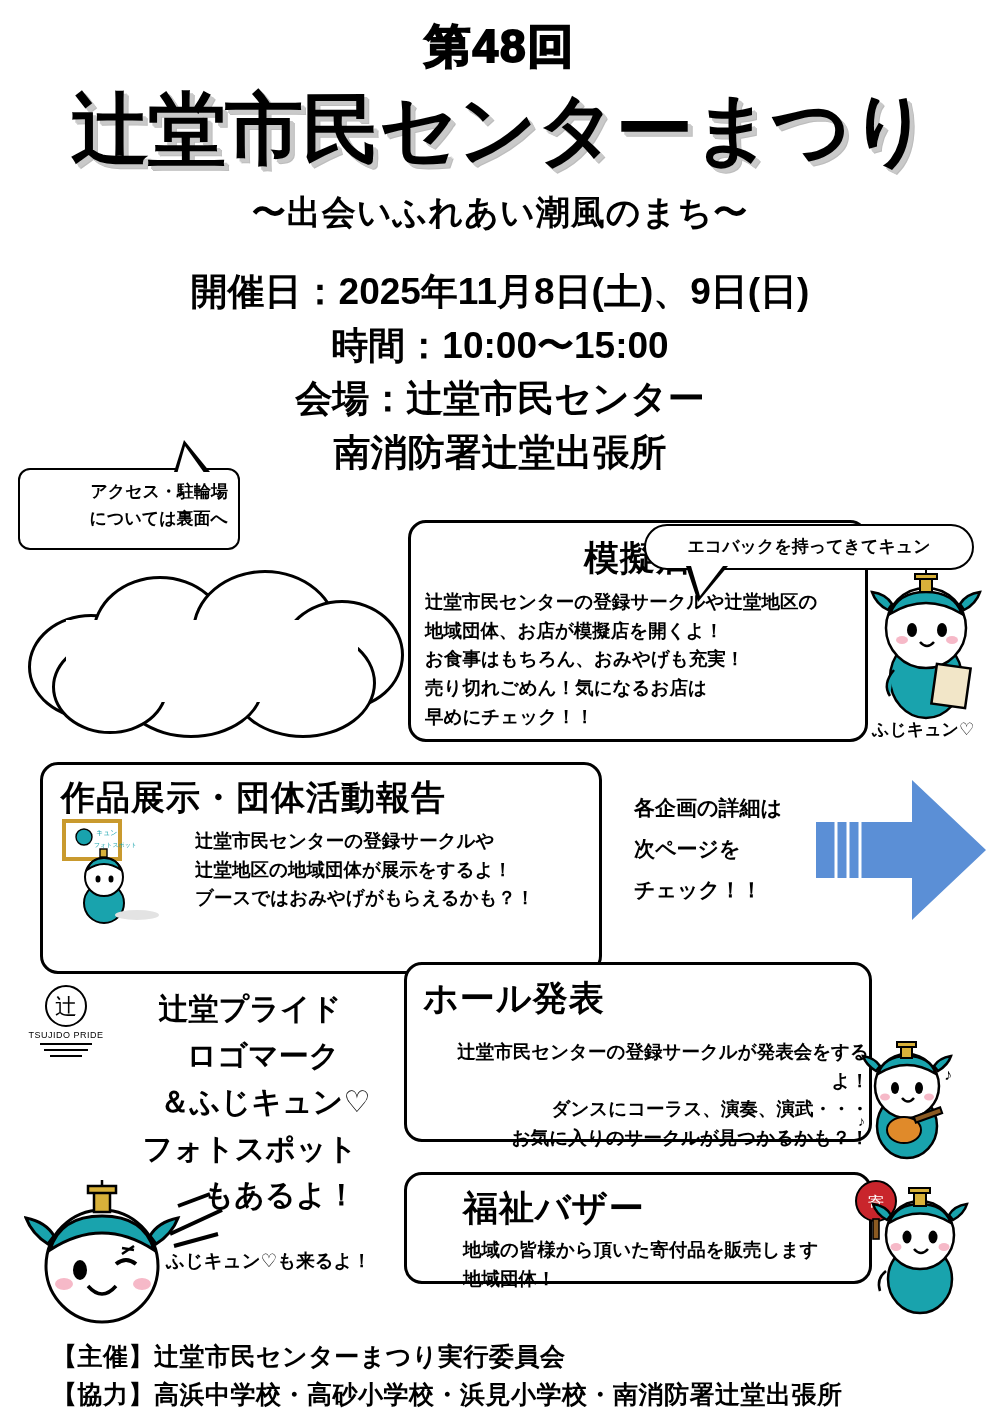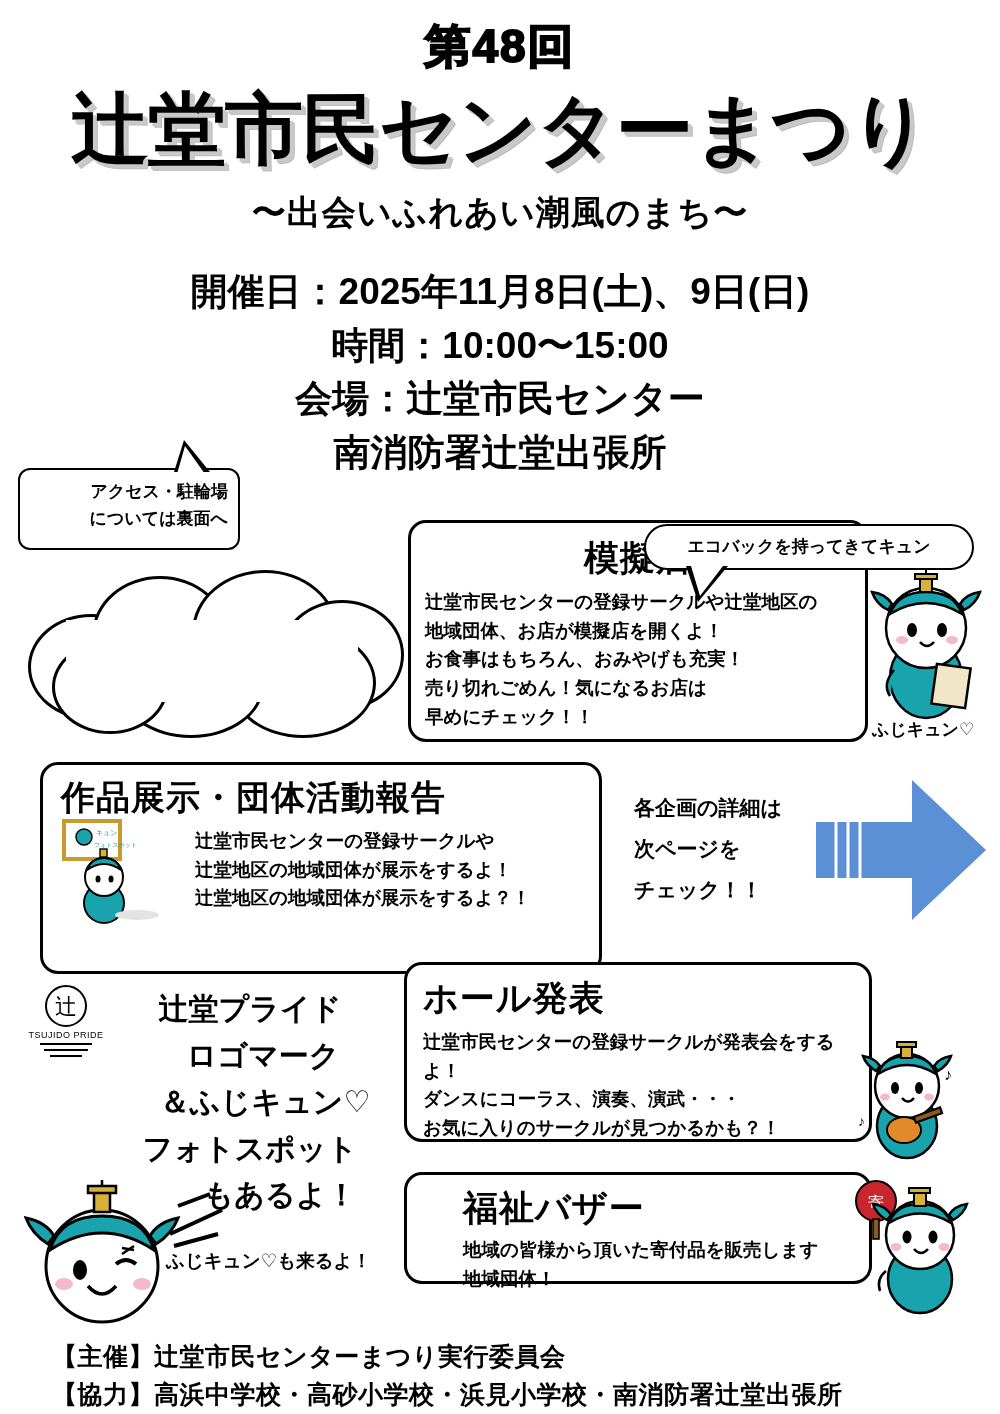--- a/index.html
+++ b/index.html
@@ -318,21 +318,22 @@
     left: 404px;
     top: 962px;
     width: 468px;
     height: 180px;
   }
   #hall-box .box-title {
     margin: 10px 0 0 16px;
     font-size: 35px;
   }
   #hall-box .box-body {
-    margin: 6px 0 0 16px;
+    margin: 16px 0 0 16px;
+    text-align: right;
   }
   #mascot-fuji-2 {
     position: absolute;
     left: 852px;
     top: 1040px;
     width: 115px;
     height: 120px;
   }
 
   
@@ -453,21 +454,21 @@
       <rect x="66" y="96" width="34" height="40" fill="#f2e6c8" stroke="#000" stroke-width="2.5" transform="rotate(8 83 116)"></rect>
     </svg>
   </div>
   <div class="mascot-caption" style="left:872px; top:718px;">ふじキュン♡</div>
 
   <div class="rbox" id="exhibit-box">
     <div class="box-title">作品展示・団体活動報告</div>
     <div class="box-body">
       <div>辻堂市民センターの登録サークルや</div>
       <div>辻堂地区の地域団体が展示をするよ！</div>
-      <div>辻堂地区の地域団体が展示をするよ？！</div>
+      <div>ブースではおみやげがもらえるかも？！</div>
     </div>
   </div>
 
   <div id="exhibit-art">
     <svg width="110" height="110" viewBox="0 0 110 110">
       <rect x="8" y="6" width="56" height="38" fill="#ffffff" stroke="#c99a2e" stroke-width="4"></rect>
       <circle cx="28" cy="22" r="8" fill="#19a3ad" stroke="#000" stroke-width="1.4"></circle>
       <text x="40" y="20" font-size="7" fill="#19a3ad" font-family="'Liberation Sans',sans-serif">キュン</text>
       <text x="38" y="32" font-size="6" fill="#19a3ad" font-family="'Liberation Sans',sans-serif">フォトスポット</text>
 

